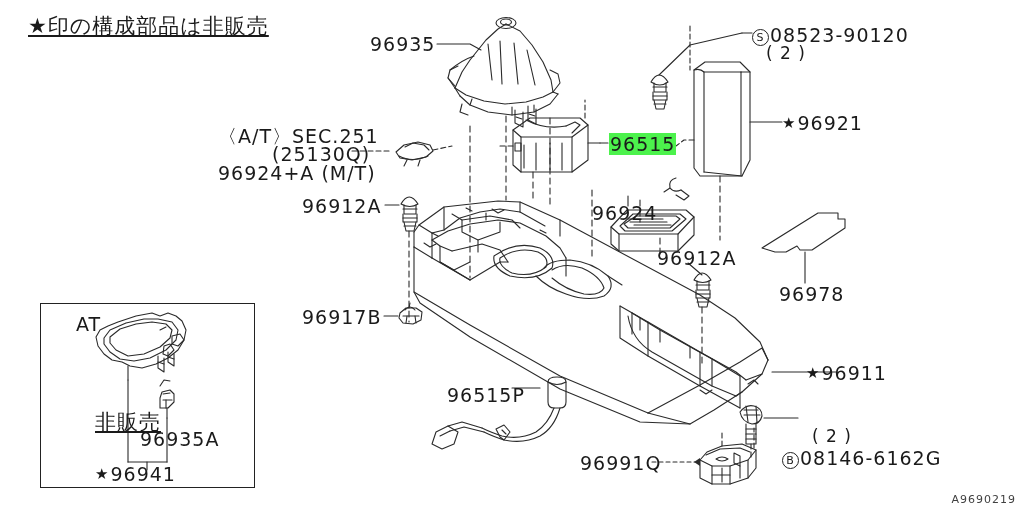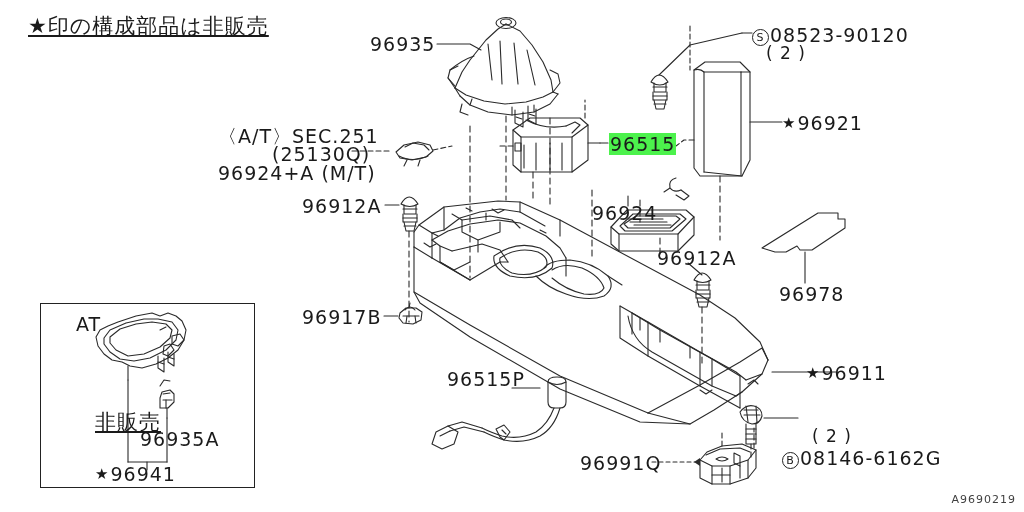--- a/index.html
+++ b/index.html
@@ -328,21 +328,21 @@
   <div class="lbl pn" style="left:592px;top:154px;margin-top:48px;">96924</div>
 
   <div class="lbl pn" style="left:657px;top:247px;">96912A</div>
 
   <div class="lbl pn" style="left:782px;top:112px;"><span class="star">★</span><span>96921</span></div>
 
   <div class="lbl pn" style="left:779px;top:283px;">96978</div>
 
   <div class="lbl pn" style="left:806px;top:362px;"><span class="star">★</span><span>96911</span></div>
 
-  <div class="lbl pn" style="left:447px;top:368px;">96515P</div>
+  <div class="lbl pn" style="left:447px;top:384px;">96515P</div>
 
   <div class="lbl pn" style="left:580px;top:452px;">96991Q</div>
 
   <div class="lbl pn" style="left:752px;top:24px;"><span class="circ">S</span><span>08523-90120</span></div>
   <div class="lbl pn-sm" style="left:766px;top:43px;">( 2 )</div>
 
   <div class="lbl pn" style="left:782px;top:407px;margin-top:40px;"><span class="circ">B</span><span>08146-6162G</span></div>
   <div class="lbl pn-sm" style="left:812px;top:426px;">( 2 )</div>
 
   <div class="inset" style="left:40px;top:303px;width:213px;height:183px;"></div>

